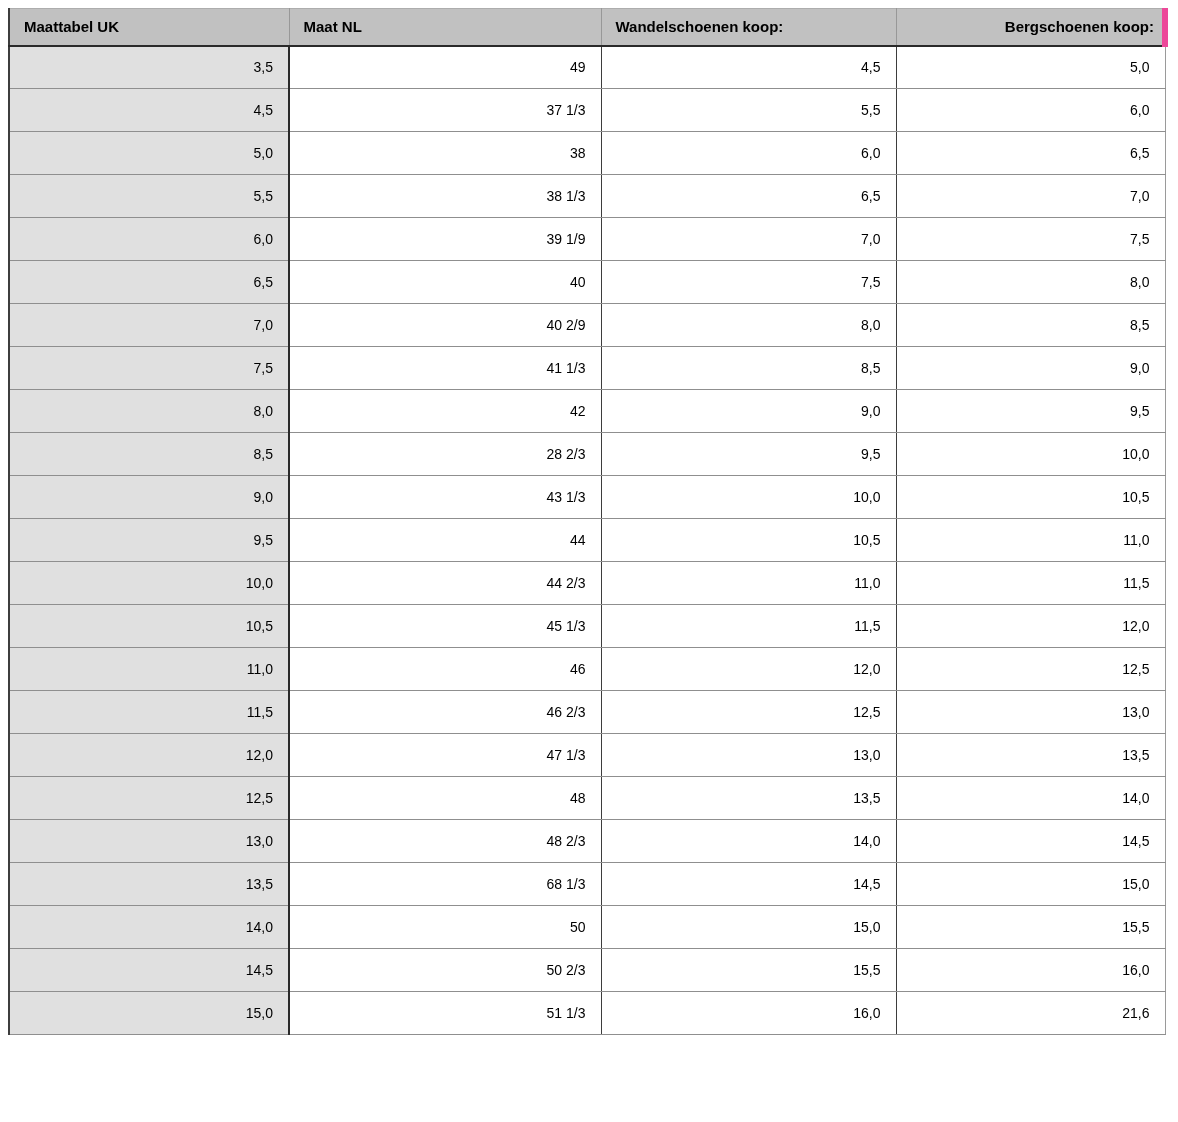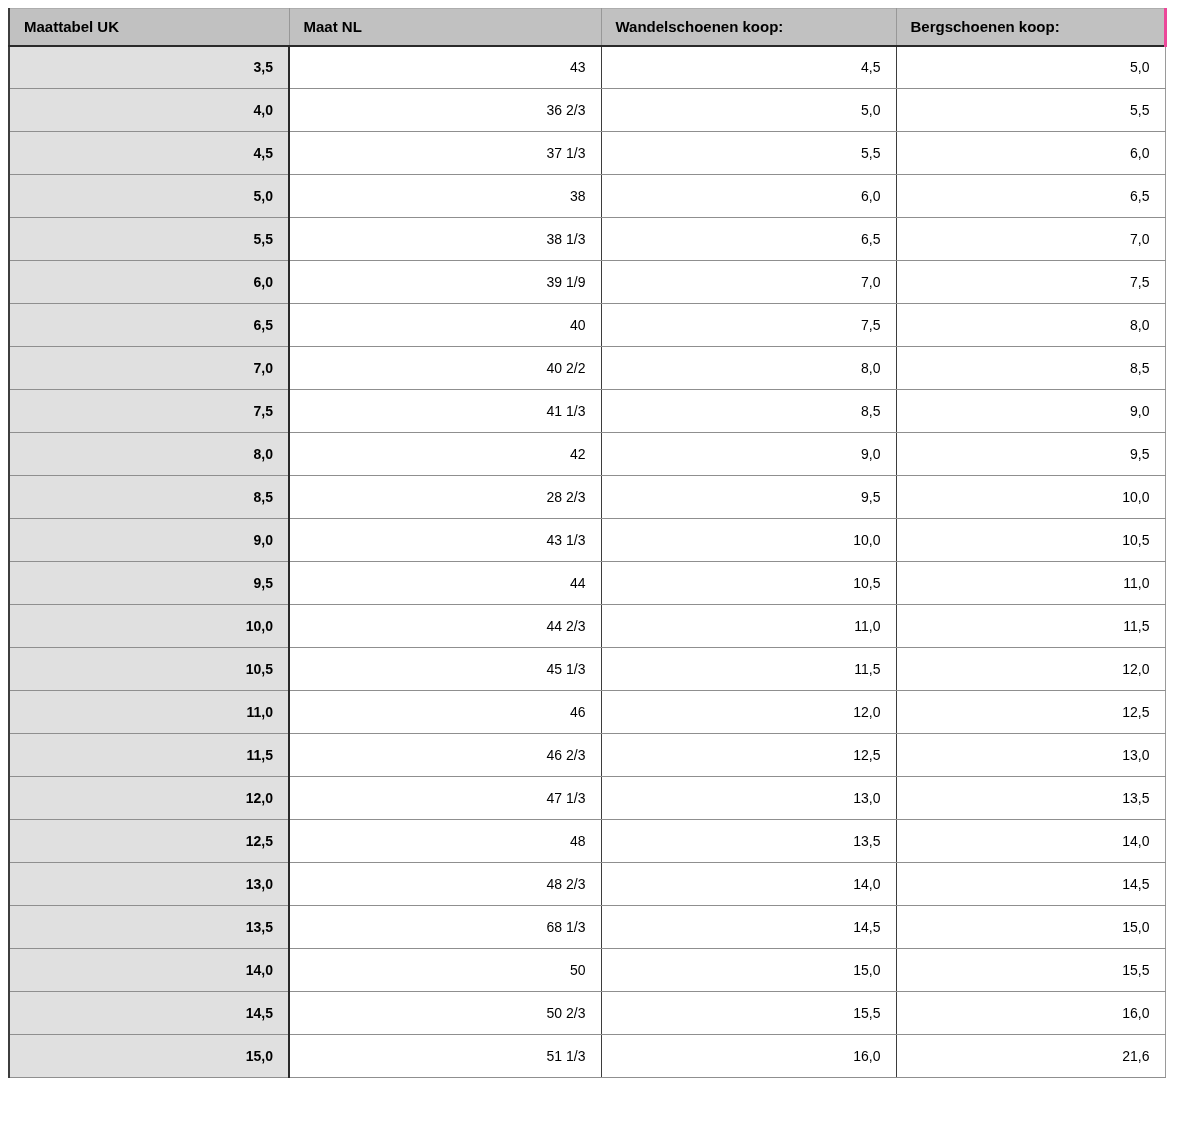--- a/index.html
+++ b/index.html
@@ -39,37 +39,37 @@
     font-size: 15px;
     font-weight: bold;
     text-align: left;
     vertical-align: middle;
     padding: 0 8px 0 14px;
     border-right: 1px solid #989898;
     border-bottom: 2px solid var(--border-dark);
     white-space: nowrap;
     overflow: hidden;
   }
-  table.size-table th:last-child { border-right: 3px solid #ec4899; }
+  table.size-table th:last-child { border-right: 6px solid #ec4899; text-align: right; }
   table.size-table td {
     height: 43px;
     font-size: 14px;
     text-align: right;
     vertical-align: middle;
     padding: 0 15px 0 6px;
     background: #ffffff;
     border-right: 1px solid var(--border-col);
     border-bottom: 1px solid var(--row-line);
     white-space: nowrap;
     overflow: hidden;
   }
   table.size-table td:last-child { border-right: 1px solid #9a9a9a; }
   table.size-table td.col-uk {
     background: var(--first-col-bg);
-    font-weight: bold;
+    font-weight: normal;
     border-right: 2px solid var(--border-dark);
   }
 </style>
 </head>
 <body>
 
 <div class="page">
   <table class="size-table">
     <colgroup>
       <col style="width:280px">
@@ -81,29 +81,23 @@
       <tr>
         <th>Maattabel UK</th>
         <th>Maat NL</th>
         <th>Wandelschoenen koop:</th>
         <th>Bergschoenen koop:</th>
       </tr>
     </thead>
     <tbody>
         <tr>
     <td class="col-uk">3,5</td>
-    <td>43</td>
+    <td>49</td>
     <td>4,5</td>
     <td>5,0</td>
-  </tr>
-        <tr>
-    <td class="col-uk">4,0</td>
-    <td>36 2/3</td>
-    <td>5,0</td>
-    <td>5,5</td>
   </tr>
         <tr>
     <td class="col-uk">4,5</td>
     <td>37 1/3</td>
     <td>5,5</td>
     <td>6,0</td>
   </tr>
         <tr>
     <td class="col-uk">5,0</td>
     <td>38</td>
@@ -123,21 +117,21 @@
     <td>7,5</td>
   </tr>
         <tr>
     <td class="col-uk">6,5</td>
     <td>40</td>
     <td>7,5</td>
     <td>8,0</td>
   </tr>
         <tr>
     <td class="col-uk">7,0</td>
-    <td>40 2/2</td>
+    <td>40 2/9</td>
     <td>8,0</td>
     <td>8,5</td>
   </tr>
         <tr>
     <td class="col-uk">7,5</td>
     <td>41 1/3</td>
     <td>8,5</td>
     <td>9,0</td>
   </tr>
         <tr>

